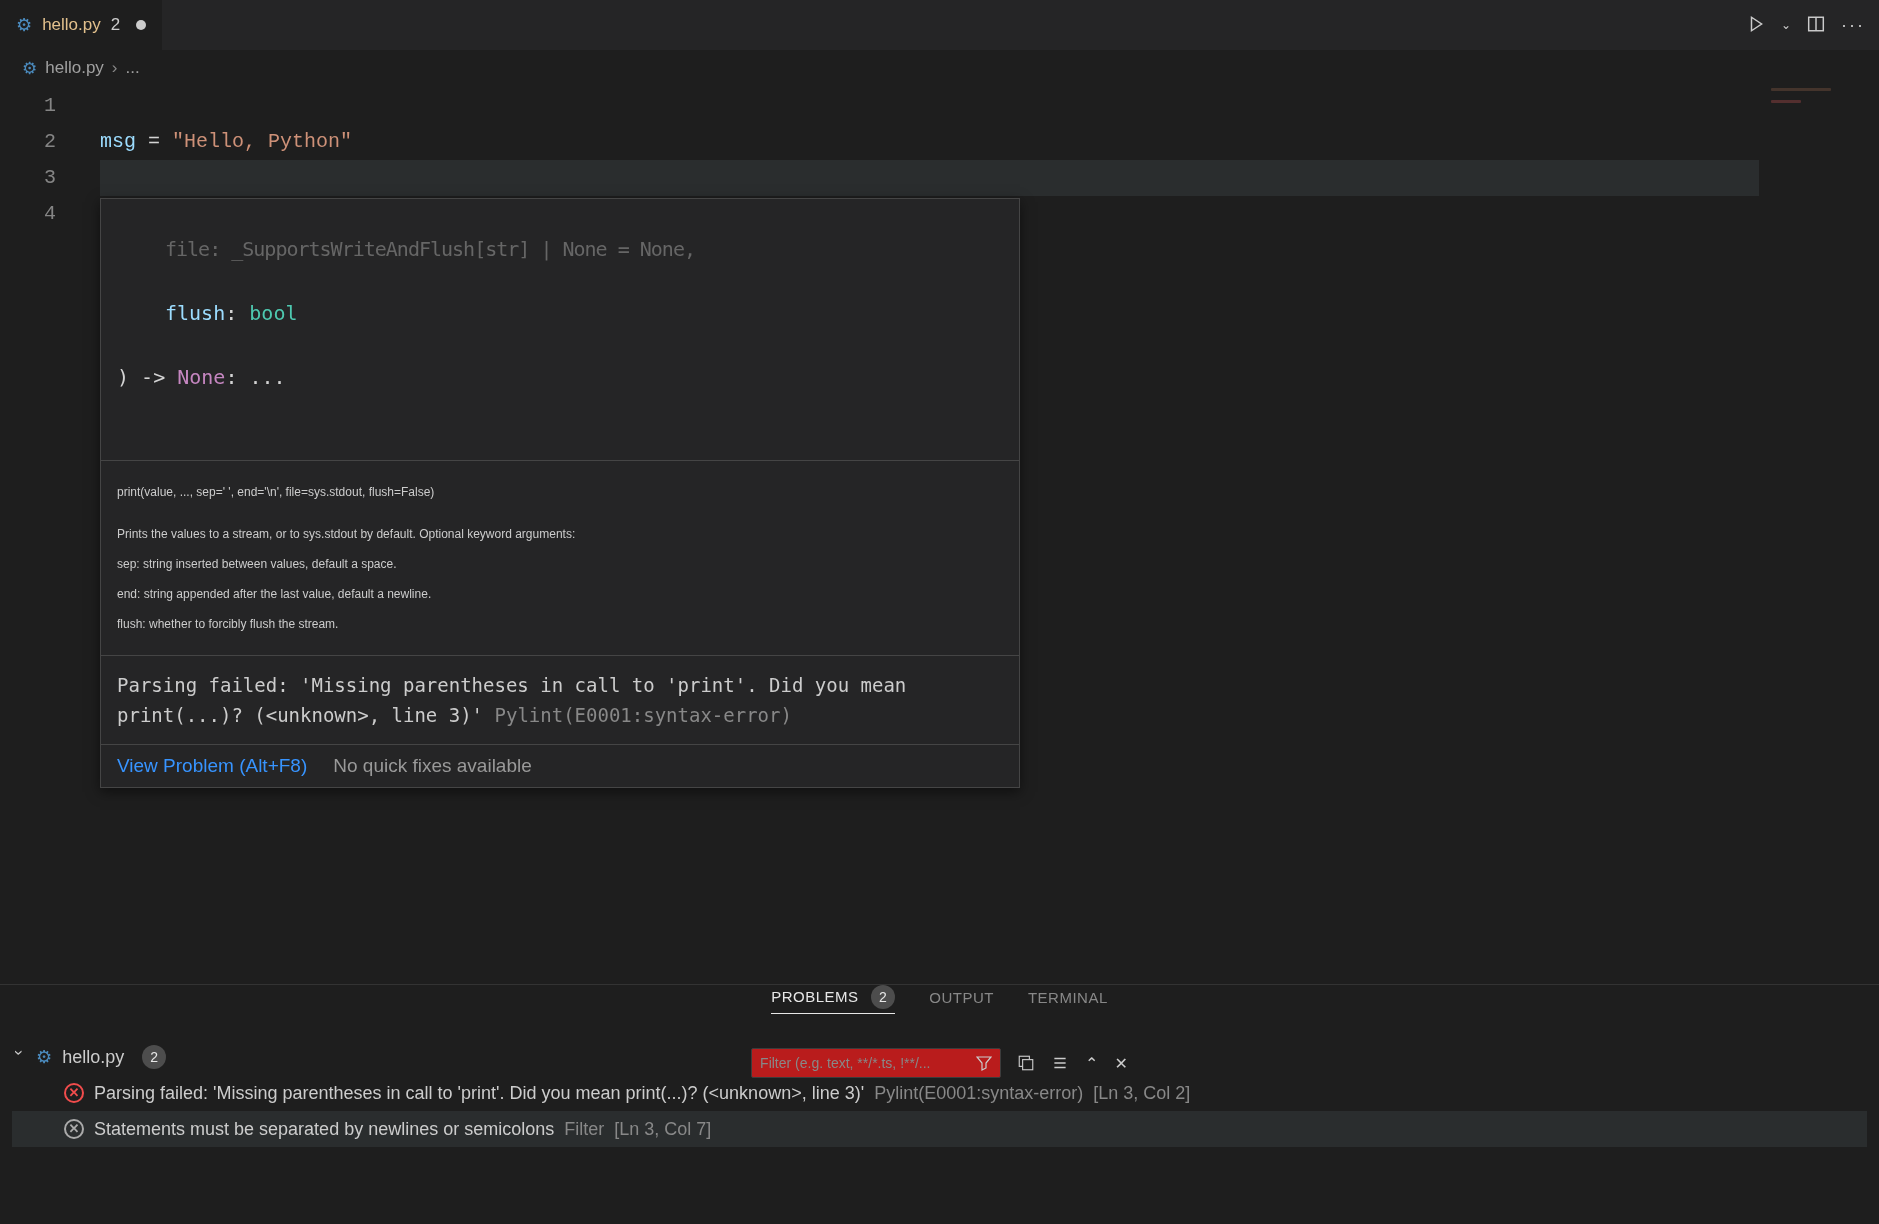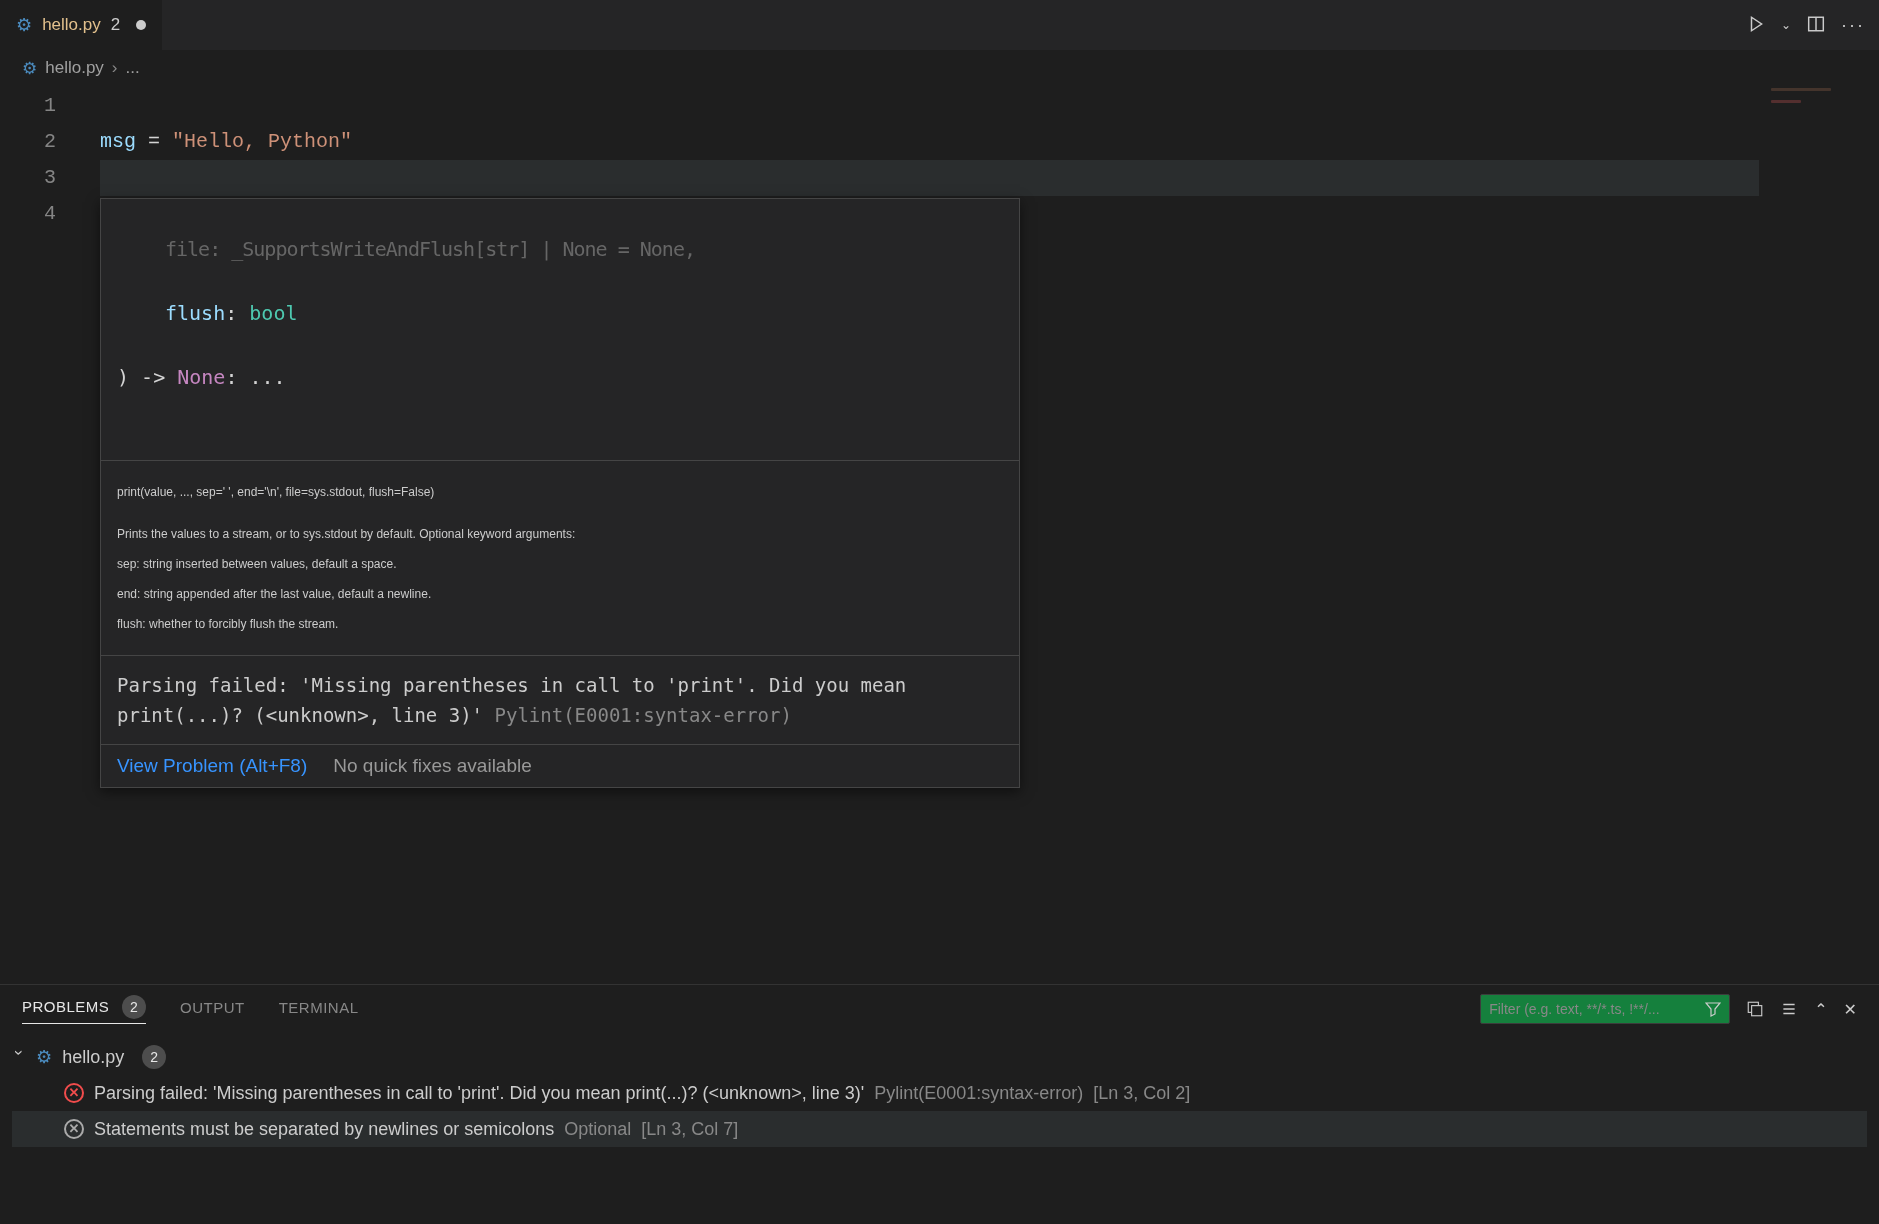--- a/index.html
+++ b/index.html
@@ -141,34 +141,35 @@
     height: 240px;
     background: #1e1e1e;
     border-top: 1px solid #333;
     display: flex; flex-direction: column;
   }
   .panel-tabs {
     height: 48px; display: flex; align-items: center;
     padding: 0 22px; gap: 34px;
     color: #888; font-size: 15px;
     justify-content: space-between;
+    flex-direction: column;
   }
   .panel-tabs .left { display: flex; align-items: center; gap: 34px; }
   .panel-tabs .tabbtn { letter-spacing: 0.5px; cursor: pointer; padding-bottom: 4px; }
   .panel-tabs .tabbtn.active { color: #e7e7e7; border-bottom: 1px solid #e7e7e7; }
   .count-badge {
     display: inline-flex; min-width: 24px; height: 24px;
     border-radius: 12px; background: #4d4d4d;
     align-items: center; justify-content: center;
     font-size: 14px; color: #e7e7e7; margin-left: 8px; padding: 0 6px;
   }
   .panel-tabs .right { display: flex; align-items: center; gap: 16px; }
   .filter-box {
     display: flex; align-items: center;
-    background: #15803d; border: 1px solid #3c3c3c;
+    background: #b91c1c; border: 1px solid #3c3c3c;
     height: 30px; padding: 0 8px; gap: 16px;
     border-radius: 2px;
   }
   .filter-box input {
     background: transparent; border: none; outline: none;
     color: #ccc; font-size: 14px; width: 200px;
     font-family: inherit;
   }
   .filter-box input::placeholder { color: #888; }
   .panel-icon { cursor: pointer; color: #ccc; display: inline-flex; }
@@ -325,17 +326,17 @@
     </div>
     <div class="prob-item">
       <span class="circle-err">✕</span>
       <span class="msg">Parsing failed: 'Missing parentheses in call to 'print'. Did you mean print(...)? (&lt;unknown&gt;, line 3)'</span>
       <span class="src">Pylint(E0001:syntax-error)</span>
       <span class="loc">[Ln 3, Col 2]</span>
     </div>
     <div class="prob-item highlight">
       <span class="circle-info">✕</span>
       <span class="msg">Statements must be separated by newlines or semicolons</span>
-      <span class="src">Optional</span>
+      <span class="src">Filter</span>
       <span class="loc">[Ln 3, Col 7]</span>
     </div>
   </div>
 </div>
 
 </body></html>

